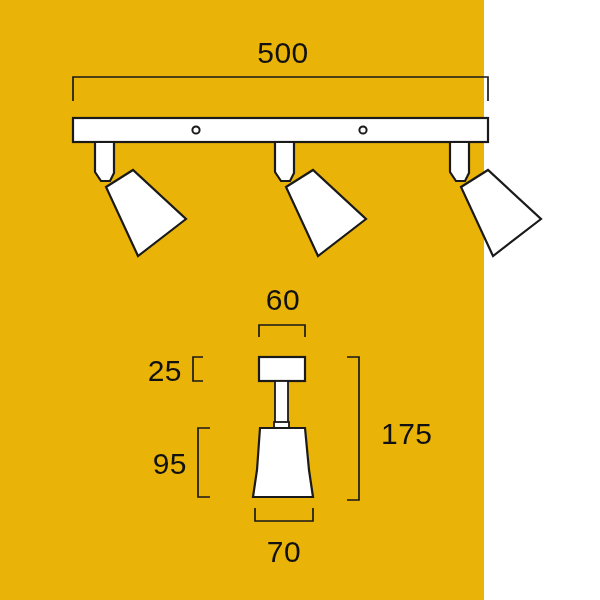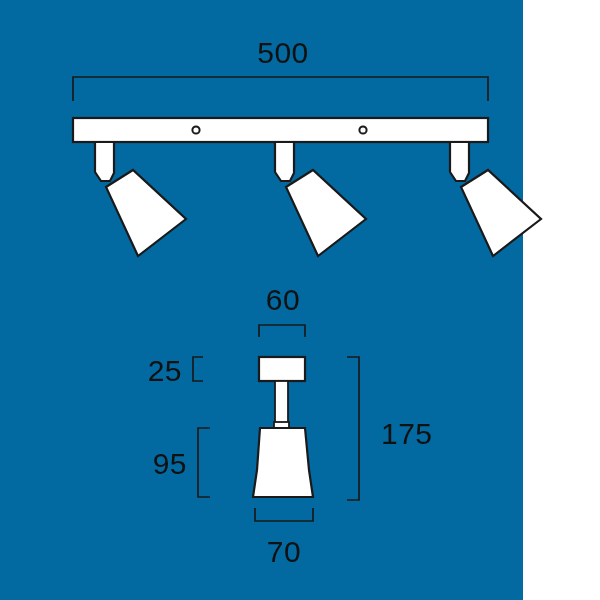--- a/index.html
+++ b/index.html
@@ -8,23 +8,23 @@
     background: #ffffff;
   }
   body {
     width: 600px;
     height: 600px;
     font-family: "Liberation Sans", sans-serif;
     overflow: hidden;
   }
   #drawing-root {
     position: relative;
-    width: 523px;
+    width: 484px;
     height: 600px;
-    background: #0369a1;
+    background: #eab308;
   }
   svg.tech-drawing {
     display: block;
     width: 600px;
     height: 600px;
   }
   .outline {
     fill: #ffffff;
     stroke: #1a1a1a;
     stroke-width: 2.2;

